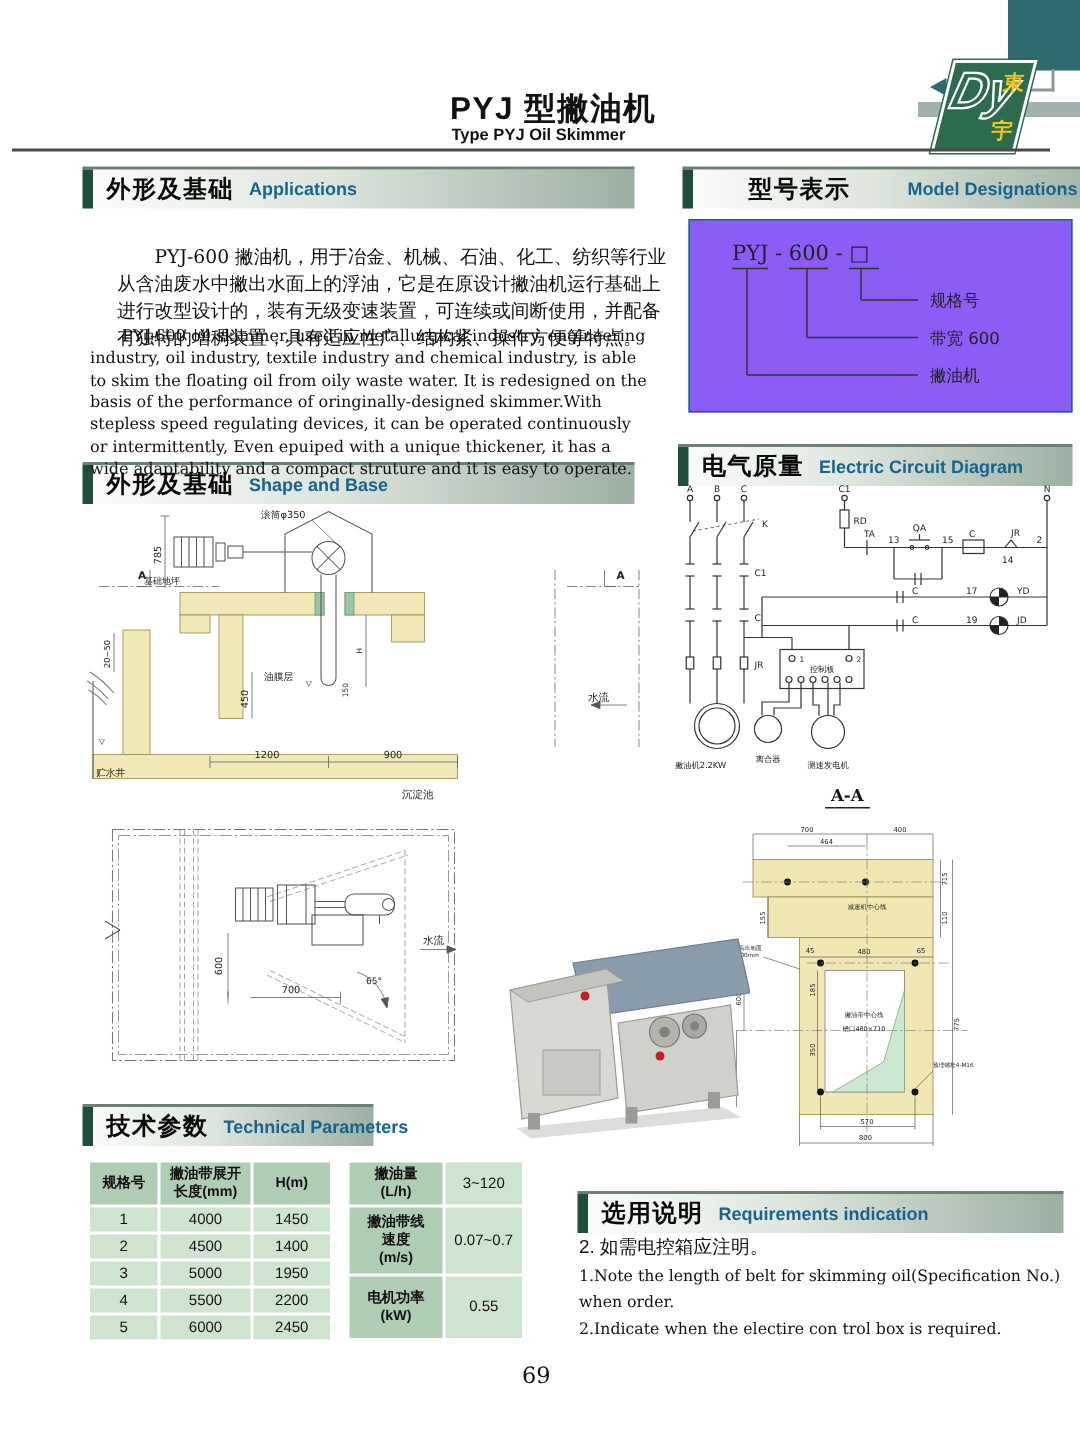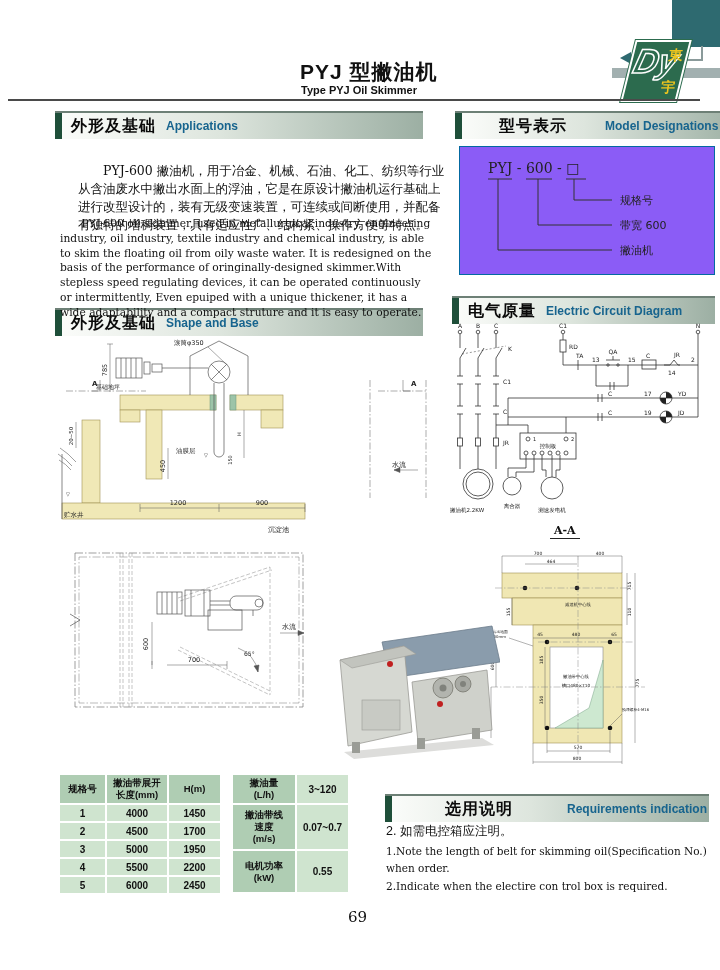--- a/index.html
+++ b/index.html
@@ -28,21 +28,21 @@
   .sec-hdr .en{font-size:12px;font-weight:bold;color:#17648e;margin-left:10px;white-space:nowrap;}
   
   .serif{font-family:"DejaVu Serif","Liberation Serif",serif;}
   .app-cn{left:60px;top:144px;width:372px;font-size:12.5px;line-height:1.44;text-indent:2em;}
   .app-en{left:60px;top:217px;width:374px;font-size:10.7px;line-height:1.38;text-indent:2em;}
   .model-box{left:459px;top:146px;width:254px;height:127px;background:#8b5cf6;border:1px solid #0369a1;}
   
   .tbl{display:grid;gap:2px;}
   .tbl .th,.tbl .td{display:flex;align-items:center;justify-content:center;text-align:center;}
   .tbl .th{background:#afcdb3;font-size:9.5px;font-weight:bold;white-space:pre-line;line-height:1.25;}
-  .tbl .td{background:#cfe4cf;font-size:10px;font-weight:bold;}
+  .tbl .td{background:#cfe4cf;font-size:10px;font-weight:normal;}
   #tbl1{left:60px;top:775px;width:158px;grid-template-columns:45px 60px 51px;grid-template-rows:28px repeat(5,16px);}
   #tbl2{left:233px;top:775px;width:115px;grid-template-columns:62px 51px;grid-template-rows:28px 44px 41px;}
   
   .req-cn{font-size:12.5px;line-height:1.6;}
   .req-en{font-size:10.5px;line-height:1.65;}
   .pageno{left:348px;top:908px;font-size:15px;}
   .aalabel{left:550px;top:524px;font-size:11px;font-weight:bold;border-bottom:1px solid #222;padding:0 4px 1px 4px;}
   svg{display:block;}
   svg text{font-family:"DejaVu Sans","Liberation Sans",sans-serif;fill:#222;}
 </style>
@@ -81,21 +81,26 @@
   <div class="abs sec-hdr" style="left:55px;top:308px;width:368px;">
     <div class="stripe"></div>
     <span class="cn">外形及基础</span>
     <span class="en">Shape and Base</span>
   </div>
   <div class="abs sec-hdr" style="left:452px;top:296px;width:263px;">
     <div class="stripe"></div>
     <span class="cn">电气原量</span>
     <span class="en">Electric Circuit Diagram</span>
   </div>
-  <div class="abs sec-hdr" style="left:385px;top:794px;width:324px;gap:44px;">
+  <div class="abs sec-hdr" style="left:55px;top:736px;width:194px;">
+    <div class="stripe"></div>
+    <span class="cn">技术参数</span>
+    <span class="en">Technical Parameters</span>
+  </div>
+  <div class="abs sec-hdr" style="left:385px;top:794px;width:324px;">
     <div class="stripe"></div>
     <span class="cn">选用说明</span>
     <span class="en">Requirements indication</span>
   </div>
 
   <p class="abs serif app-cn" style="margin:18px;">PYJ-600 撇油机，用于冶金、机械、石油、化工、纺织等行业从含油废水中撇出水面上的浮油，它是在原设计撇油机运行基础上进行改型设计的，装有无级变速装置，可连续或间断使用，并配备有独特的增稠装置，具有适应性广、结构紧、操作方便等特点。</p>
   <p class="abs serif app-en" style="margin:0;">PYJ-600 oil skimmer, used in metallurgical industry, engineering industry, oil industry, textile industry and chemical industry, is able to skim the floating oil from oily waste water. It is redesigned on the basis of the performance of oringinally-designed skimmer.With stepless speed regulating devices, it can be operated continuously or intermittently, Even epuiped with a unique thickener, it has a wide adaptability and a compact struture and it is easy to operate.</p>
 
   <div class="abs model-box">
     <svg width="254" height="127" viewBox="0 0 254 127">
@@ -468,21 +473,21 @@
   <div id="tbl1" class="abs tbl">
     <div class="th">规格号</div>
     <div class="th">撇油带展开
 长度(mm)</div>
     <div class="th">H(m)</div>
     <div class="td">1</div>
     <div class="td">4000</div>
     <div class="td">1450</div>
     <div class="td">2</div>
     <div class="td">4500</div>
-    <div class="td">1700</div>
+    <div class="td">1400</div>
     <div class="td">3</div>
     <div class="td">5000</div>
     <div class="td">1950</div>
     <div class="td">4</div>
     <div class="td">5500</div>
     <div class="td">2200</div>
     <div class="td">5</div>
     <div class="td">6000</div>
     <div class="td">2450</div>
   </div>

